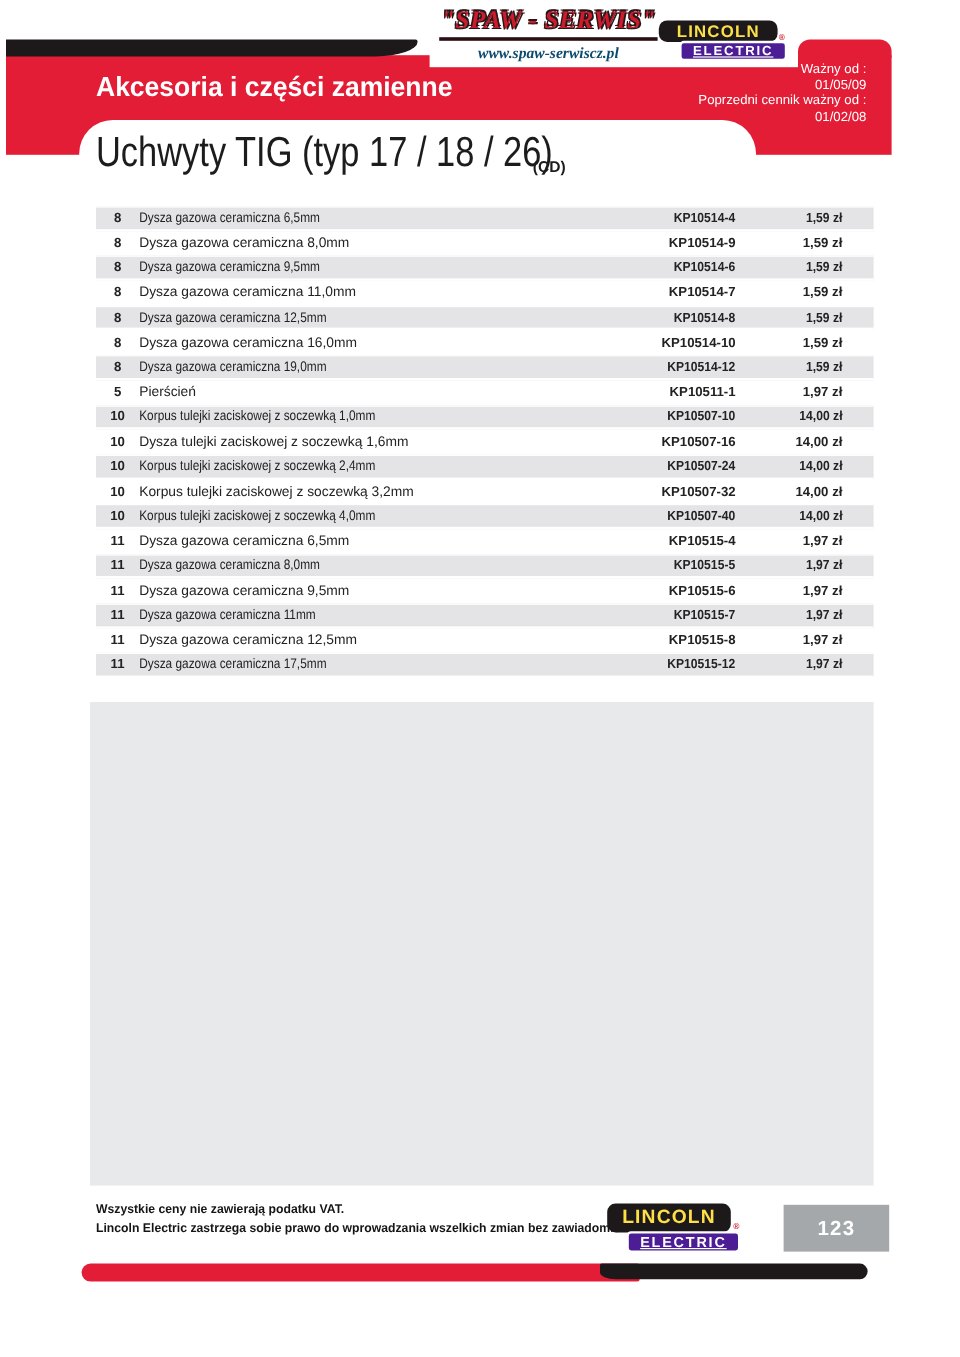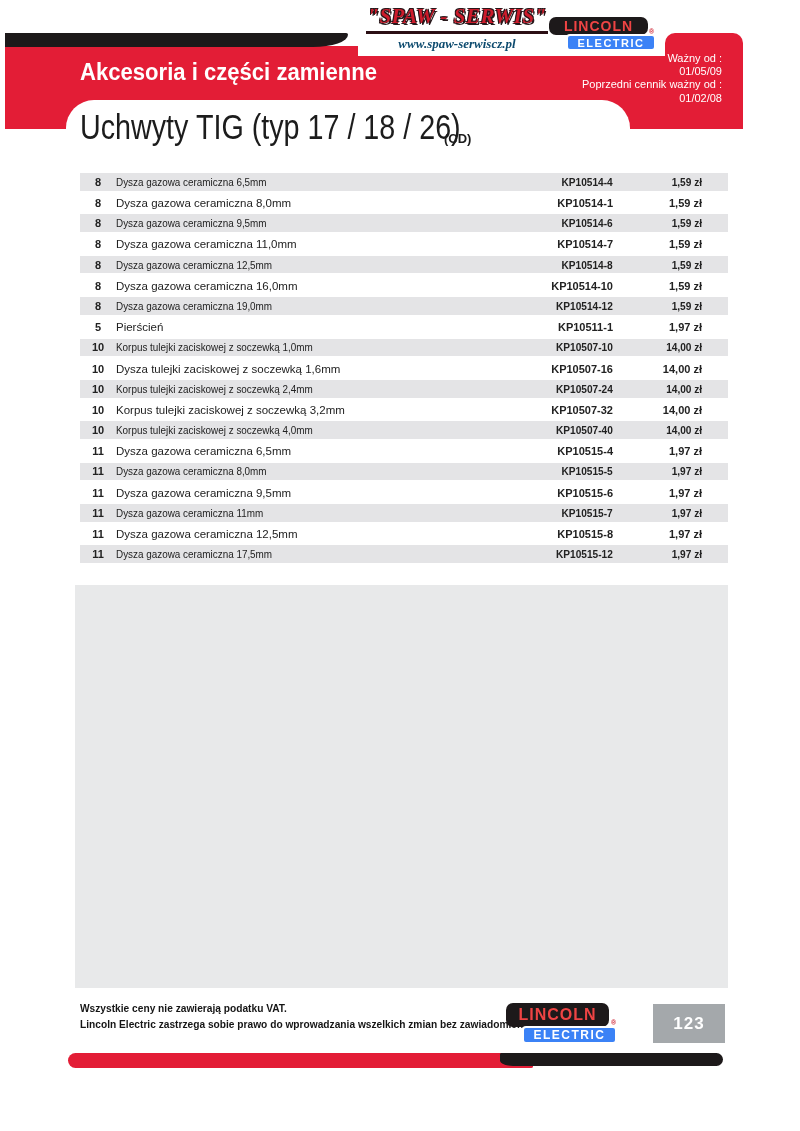--- a/index.html
+++ b/index.html
@@ -28,26 +28,26 @@
   .spaw-url {
     position:absolute; left:366px; top:36px; width:182px; text-align:center;
     font-family:"Liberation Serif", serif; font-style:italic; font-weight:bold;
     font-size:13px; color:#0c4a6e; white-space:nowrap;
   }
 
   
   .lincoln-black {
     position:absolute; background:#1d191a; border-radius:7px;
     display:flex; align-items:center; justify-content:center;
-    color:#ef4444; font-weight:bold; white-space:nowrap;
+    color:#fde047; font-weight:bold; white-space:nowrap;
   }
   .lincoln-red {
-    position:absolute; background:#3b82f6; border:2px solid #ffffff; border-radius:4px;
+    position:absolute; background:#4c1d95; border:2px solid #ffffff; border-radius:4px;
     display:flex; align-items:center; justify-content:center;
-    color:#fff; font-weight:bold; white-space:nowrap;
+    color:#fff; font-weight:bold; white-space:nowrap;text-decoration:underline;
   }
   .lincoln-reg { position:absolute; font-size:7px; color:#cc1b2b; font-weight:bold; }
 
   .top-lincoln-black { left:549px; top:17px; width:99px; height:18px; font-size:14px; letter-spacing:1px; }
   .top-lincoln-red  { left:566px; top:34px; width:90px; height:17px; font-size:11px; letter-spacing:1.5px; }
   .top-lincoln-reg  { left:649px; top:28px; }
 
   .section-title {
     position:absolute; left:80px; top:59px; color:#ffffff; font-weight:bold;
     font-size:23px; white-space:nowrap; transform:scaleX(0.96); transform-origin:0 50%;
@@ -82,21 +82,21 @@
   
   .footer-notes {
     position:absolute; left:80px; top:1001px; font-size:10.5px; font-weight:bold;
     color:#151515; line-height:15.5px; white-space:nowrap;
     transform:scaleX(0.97); transform-origin:0 0;
   }
   .bot-lincoln-black { left:506px; top:1003px; width:103px; height:24px; font-size:16px; letter-spacing:1px; }
   .bot-lincoln-red  { left:522px; top:1026px; width:95px; height:18px; font-size:12px; letter-spacing:1.5px; }
   .bot-lincoln-reg  { left:611px; top:1019px; }
   .page-number-box {
-    position:absolute; left:653px; top:1004px; width:72px; height:39px; background:#a4a8ab;
+    position:absolute; left:653px; top:1004px; width:88px; height:39px; background:#a4a8ab;
     display:flex; align-items:center; justify-content:center;
     color:#ffffff; font-weight:bold; font-size:17px; letter-spacing:1px;
   }
   .bar-red  { position:absolute; left:68px; top:1053px; width:465px; height:15px; background:#e31d36; border-radius:8px 2px 2px 8px; }
   .bar-black{ position:absolute; left:500px; top:1053px; width:223px; height:13px; background:#1d191a; border-radius:2px 9px 9px 2px; border-bottom-left-radius:18px 8px; }
 </style>
 </head>
 <body>
 
 <div class="page">
@@ -129,21 +129,21 @@
   <div class="table">
       <div class="trow gray">
     <div class="c-qty">8</div>
     <div class="c-desc"><span>Dysza gazowa ceramiczna 6,5mm</span></div>
     <div class="c-part"><span>KP10514-4</span></div>
     <div class="c-price"><span>1,59 zł</span></div>
   </div>
       <div class="trow white">
     <div class="c-qty">8</div>
     <div class="c-desc"><span>Dysza gazowa ceramiczna 8,0mm</span></div>
-    <div class="c-part"><span>KP10514-1</span></div>
+    <div class="c-part"><span>KP10514-9</span></div>
     <div class="c-price"><span>1,59 zł</span></div>
   </div>
       <div class="trow gray">
     <div class="c-qty">8</div>
     <div class="c-desc"><span>Dysza gazowa ceramiczna 9,5mm</span></div>
     <div class="c-part"><span>KP10514-6</span></div>
     <div class="c-price"><span>1,59 zł</span></div>
   </div>
       <div class="trow white">
     <div class="c-qty">8</div>

